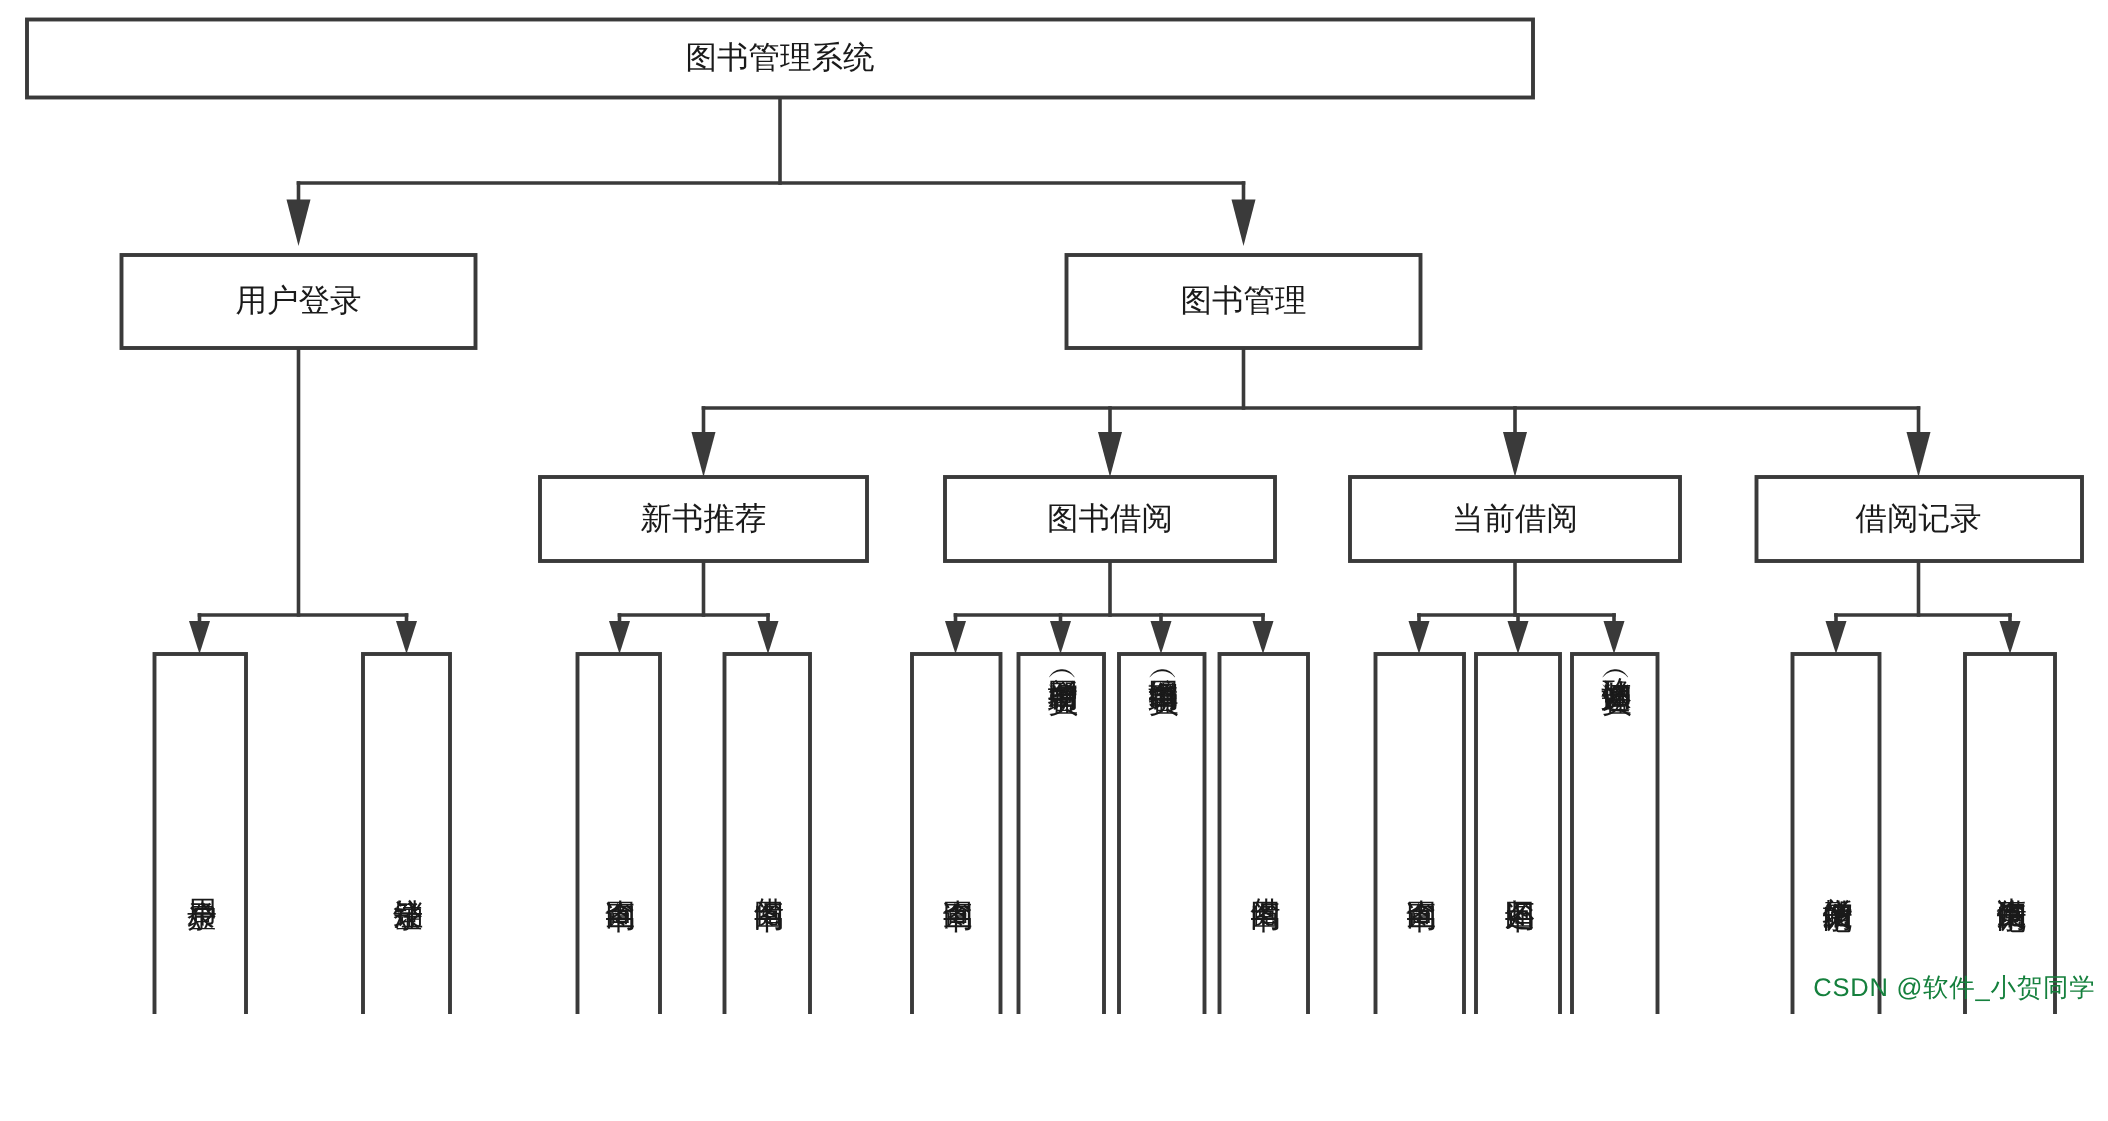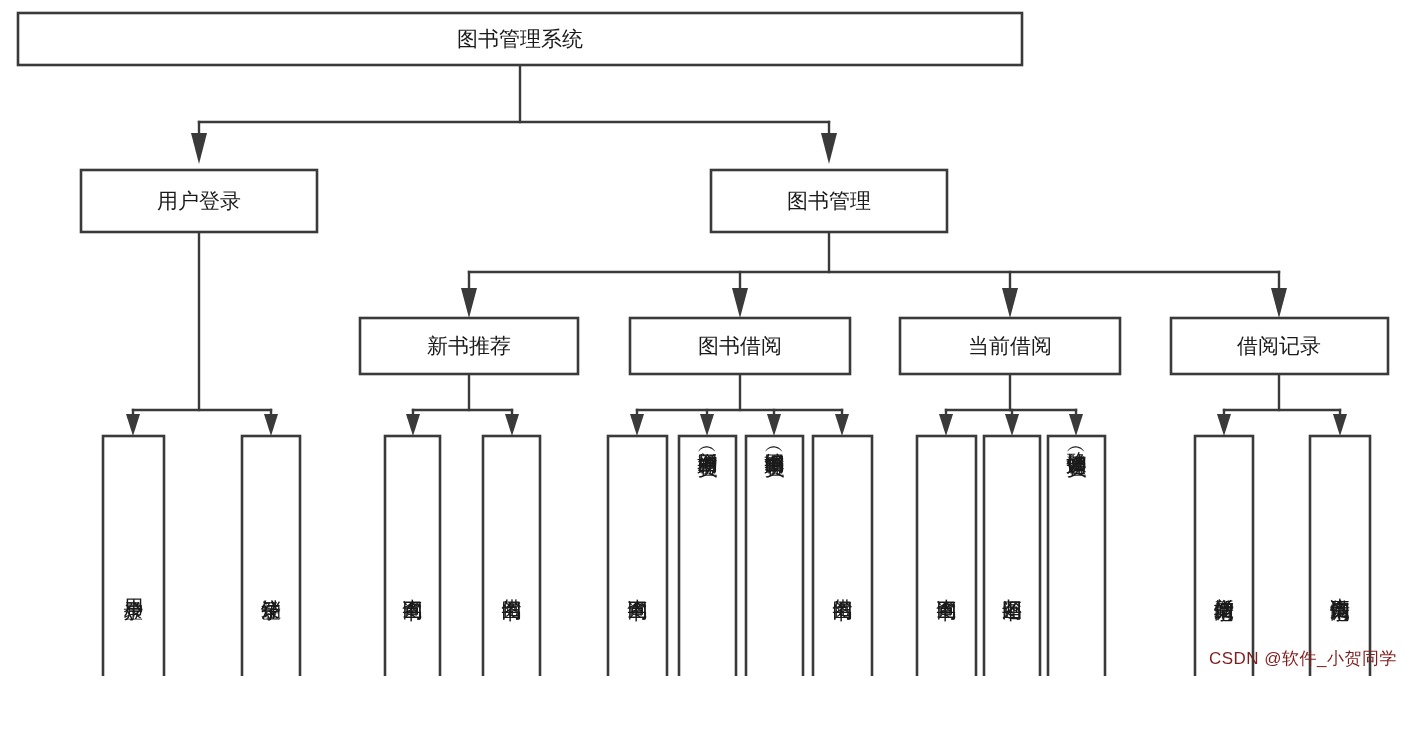--- a/index.html
+++ b/index.html
@@ -64,21 +64,21 @@
     letter-spacing: 1px;
     white-space: nowrap;
     text-align: center;
   }
   #watermark {
     position: absolute;
     right: 8px;
     bottom: 6px;
     font-family: "Liberation Sans", "DejaVu Sans", sans-serif;
     font-size: 17px;
-    color: #7f1d1d;
+    color: #15803d;
     letter-spacing: 0.5px;
     white-space: nowrap;
   }
 </style>
 </head>
 <body>
 
 <div id="diagram-root">
 
   <svg id="flow-svg" viewBox="0 0 1405 747" xmlns="http://www.w3.org/2000/svg">

